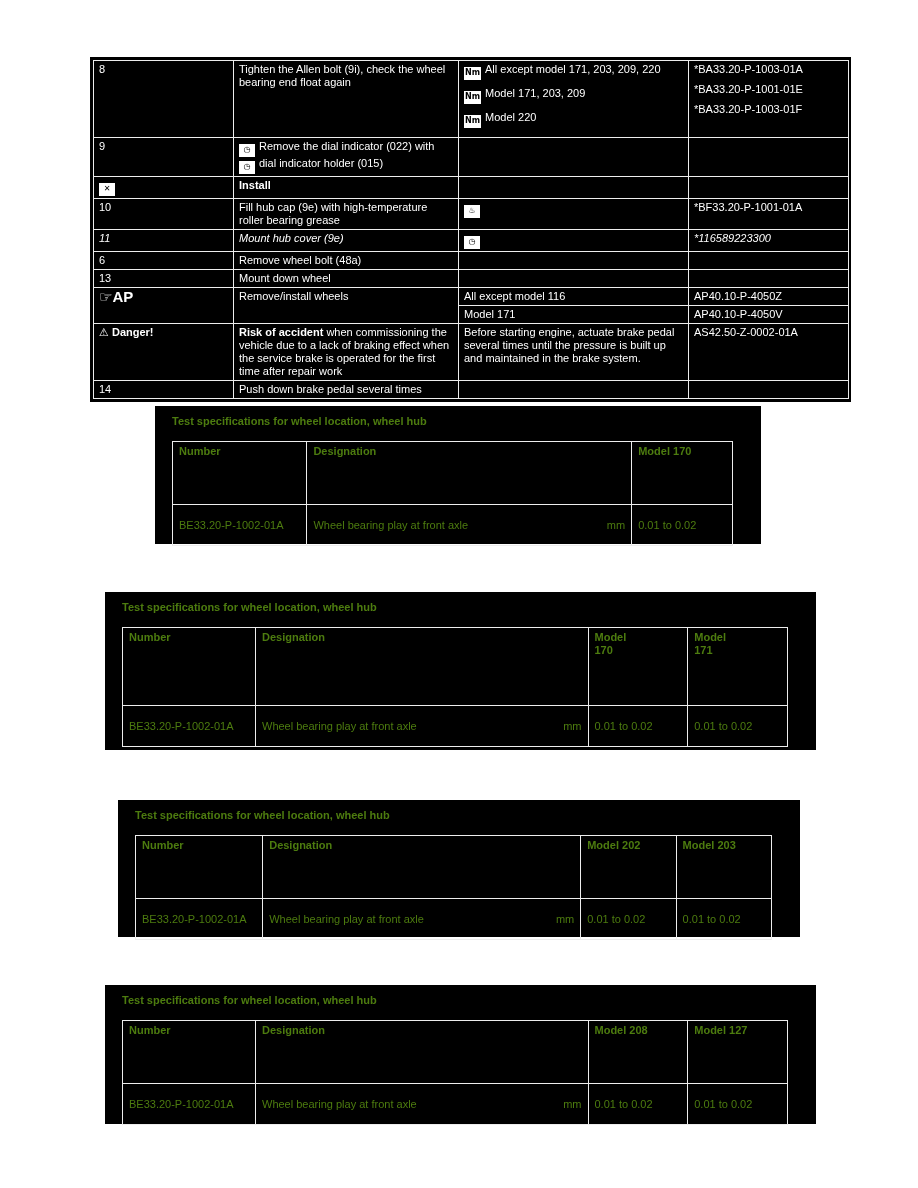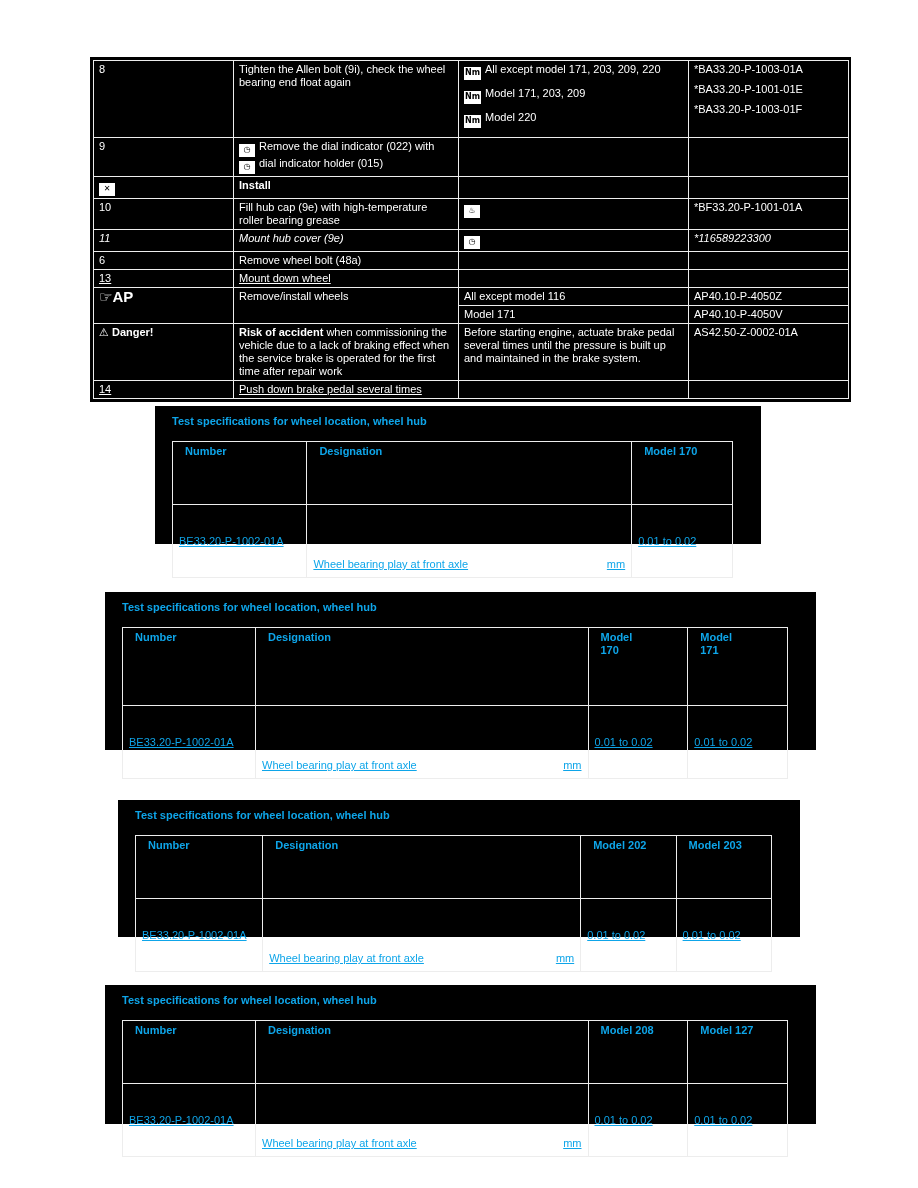--- a/index.html
+++ b/index.html
@@ -30,39 +30,39 @@
     padding:0 1px; margin-right:4px; vertical-align:-2px;
     font-family:"DejaVu Sans", sans-serif;
   }
   .cline { margin-bottom:7px; }
   tr.h67 td { height:67px; }
   tr.h30 td { height:30px; }
   tr.h18 td { height:18px; }
   tr.h29 td { height:29px; }
   tr.h20 td { height:20px;font-style:italic; }
   tr.h17 td { height:17px; }
-  tr.h16 td { height:16px;text-decoration:underline; }
+  tr.h16 td { height:16px; }
   tr.h55 td { height:55px;margin-top:40px; }
   .ap { font-size:15px; font-weight:bold; white-space:nowrap; }
 
   
-  .spec-block { position:absolute; background:#000; color:#0ea5e9; padding:9px 28px 0 17px; }
+  .spec-block { position:absolute; background:#000; color:#4d7c0f; padding:9px 28px 0 17px; }
   #spec0 { left:155px; top:406px; width:606px; height:138px; }
   #spec1 { left:105px; top:592px; width:711px; height:158px; }
   #spec2 { left:118px; top:800px; width:682px; height:137px; }
   #spec3 { left:105px; top:985px; width:711px; height:139px; }
   .spec-title { font-size:11px; font-weight:bold; margin-bottom:14px; }
   .spec th, .spec td { border:1px solid #ededed; font-size:11px; }
   .spec th {
-    text-align:left; vertical-align:top; padding:3px 12px;
+    text-align:left; vertical-align:top; padding:3px 6px;
     font-weight:bold; height:63px; white-space:pre-line; line-height:13px;
   }
   .spec.tall th { height:78px; }
-  .spec td { height:29px; vertical-align:middle; padding:7px 6px;text-decoration:underline; }
-  .des-flex { display:flex; justify-content:space-between; align-items:center;margin-top:46px; }
+  .spec td { height:29px; vertical-align:middle; padding:14px 6px; }
+  .des-flex { display:flex; justify-content:space-between; align-items:center; }
 </style>
 </head>
 <body>
 
 <div class="block" id="proc">
   <table>
     <colgroup>
       <col style="width:140px">
         <col style="width:225px">
         <col style="width:230px">

